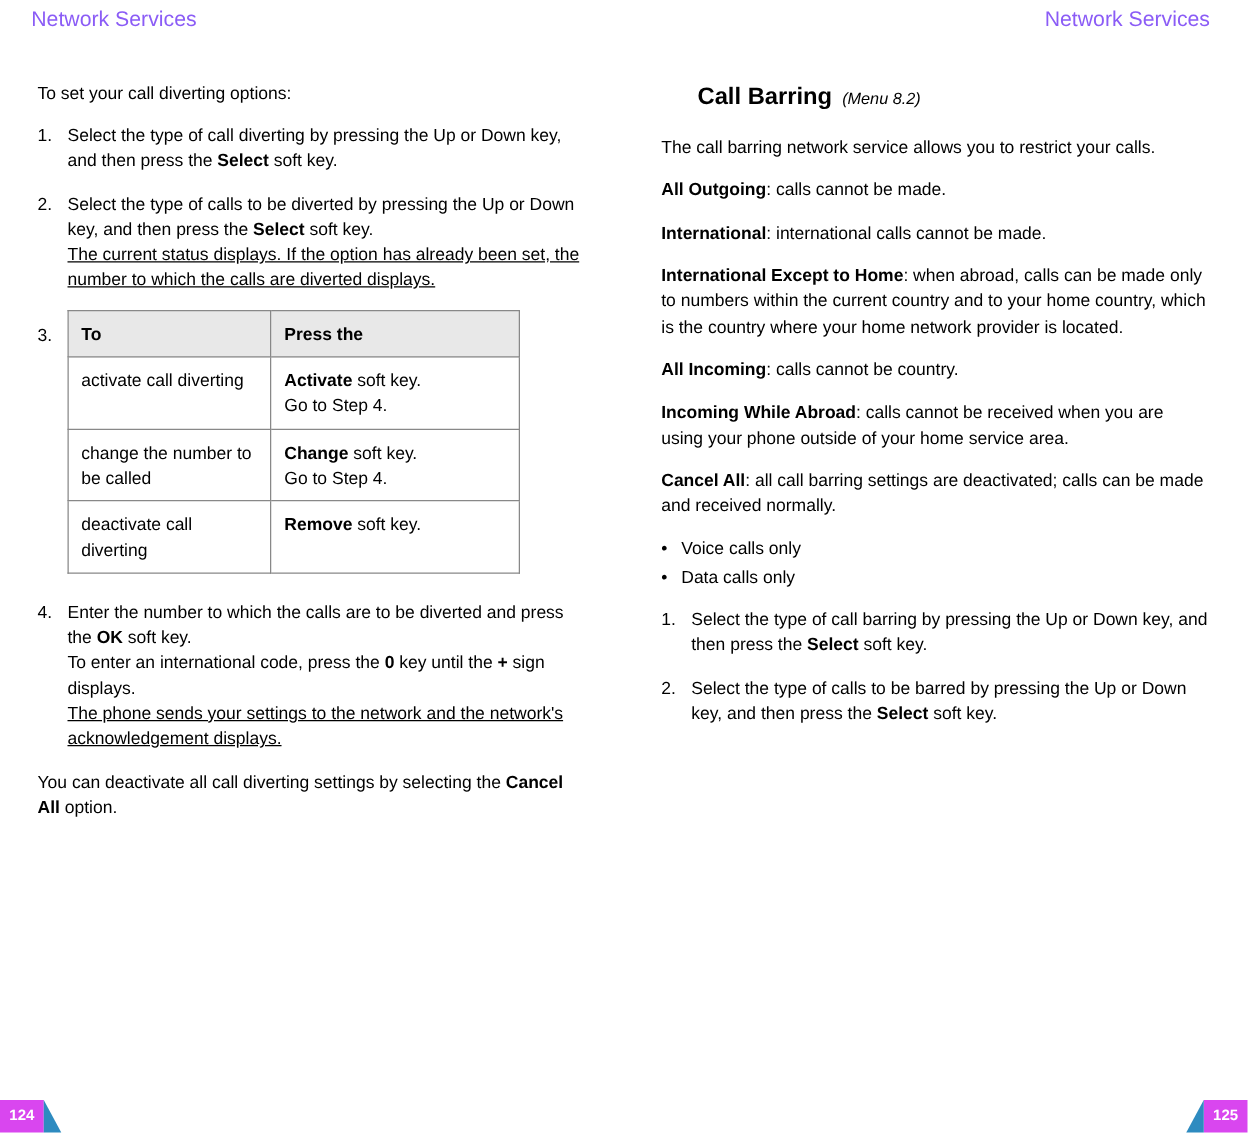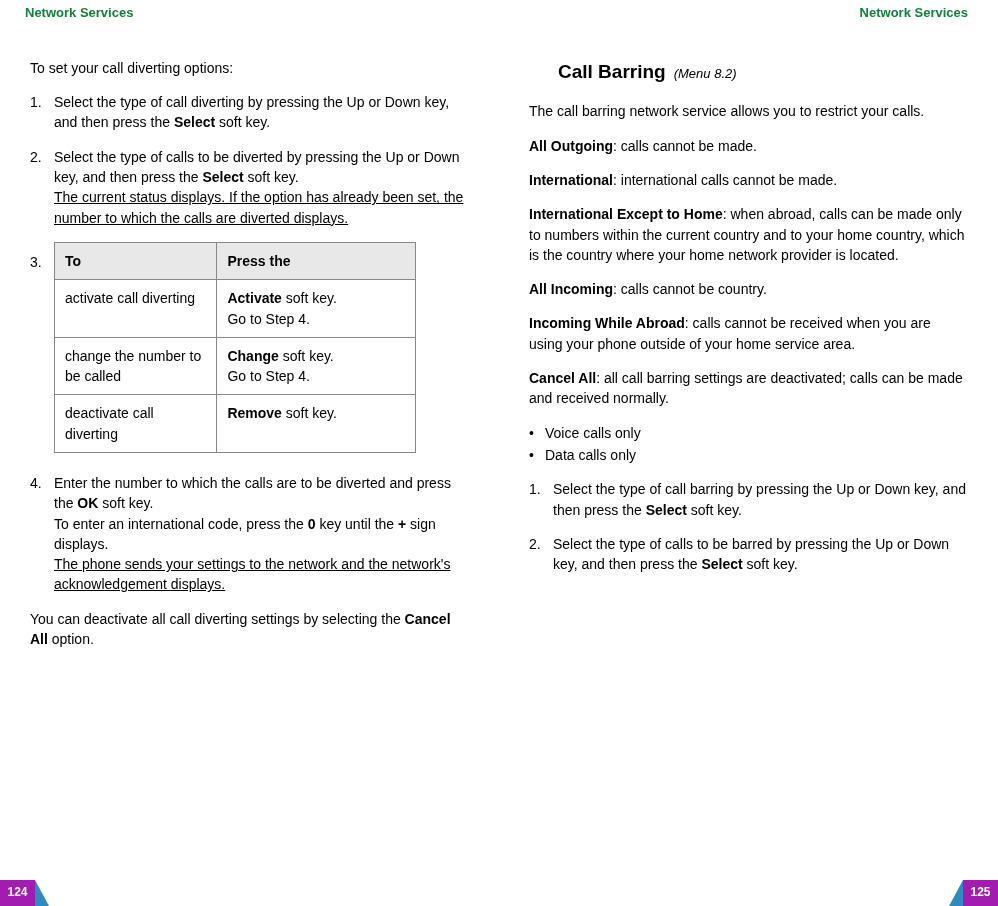--- a/index.html
+++ b/index.html
@@ -18,23 +18,23 @@
       display: flex;
       position: relative;
     }
     .page {
       width: 499px;
       height: 906px;
       padding: 4px 30px 0 30px;
       position: relative;
     }
     .header {
-      color: #15803d;
-      font-weight: bold;
-      font-size: 13px;
+      color: #8b5cf6;
+      font-weight: normal;
+      font-size: 17px;
       margin-bottom: 35px;
     }
     .page-left .header {
       text-align: left;
       margin-left: -5px;
     }
     .page-right .header {
       text-align: right;
       margin-right: 0px;
     }
@@ -81,21 +81,21 @@
       background: #e8e8e8;
       font-weight: bold;
     }
     .col1 { width: 45%; }
     .col2 { width: 55%; }
     .page-num-box {
       position: absolute;
       bottom: 0;
       width: 35px;
       height: 26px;
-      background: #a21caf;
+      background: #d946ef;
       color: #fff;
       font-size: 12px;
       font-weight: bold;
       display: flex;
       align-items: center;
       justify-content: center;
     }
     .page-left .page-num-box {
       left: 0;
     }

